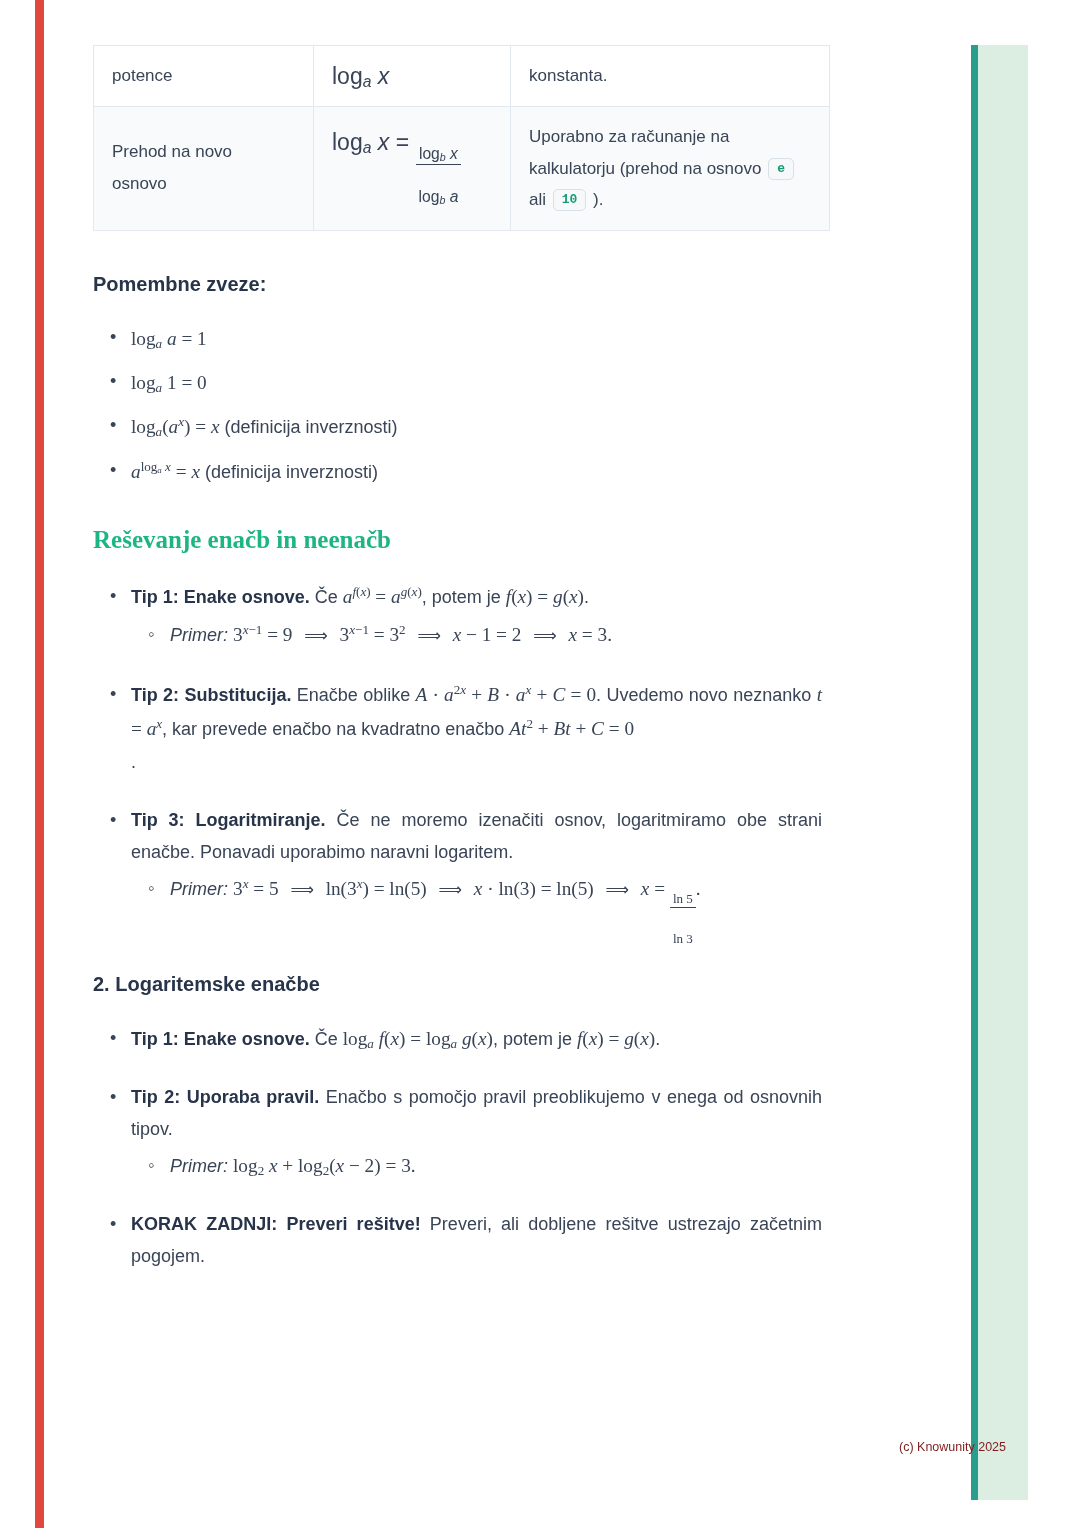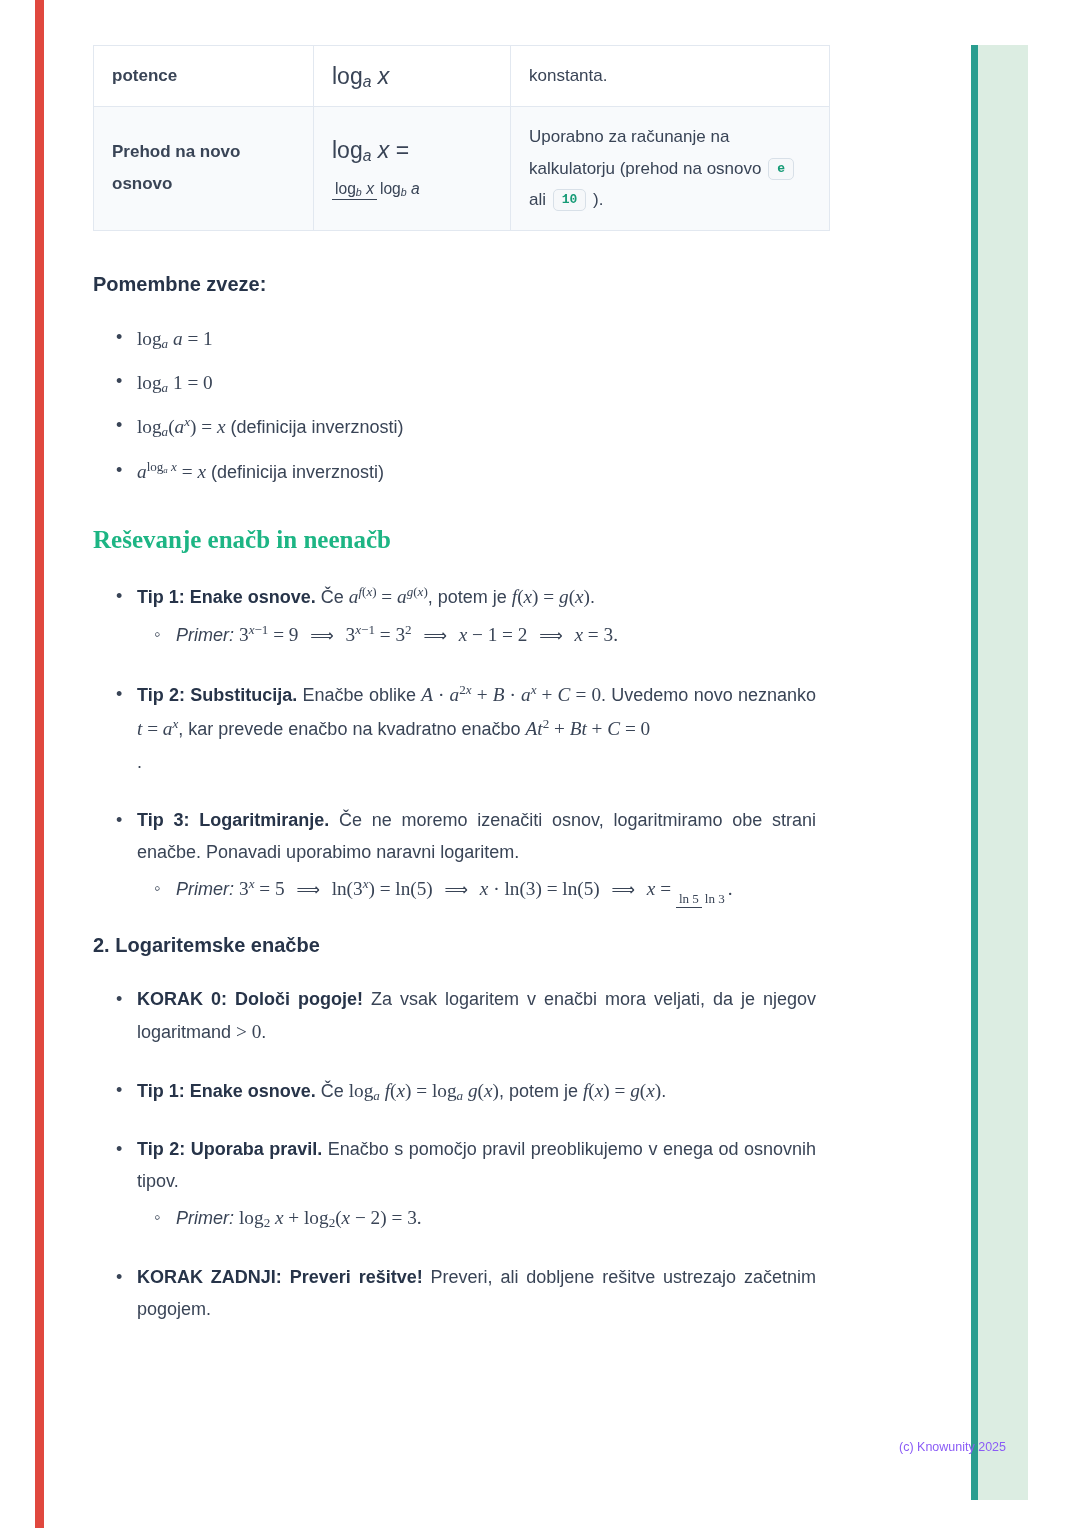--- a/index.html
+++ b/index.html
@@ -14,29 +14,29 @@
     font-family:"Liberation Sans",sans-serif;color:var(--text);overflow:hidden;
   }
   .red-stripe{position:absolute;left:35px;top:0;width:9px;height:1528px;background:var(--red-stripe);}
   .teal-line{position:absolute;left:971px;top:45px;width:7px;height:1455px;background:var(--teal-line);}
   .mint-strip{position:absolute;left:978px;top:45px;width:50px;height:1455px;background:var(--mint-strip);}
   .content{position:absolute;left:93px;top:45px;width:737px;}
 
   .rules-table{width:100%;border-collapse:collapse;font-size:17px;color:var(--text);}
   .rules-table td{border:1px solid var(--table-border);padding:14px 18px;vertical-align:middle;}
   .rules-table tr.alt{background:var(--table-row-alt-bg);}
-  td.c-name{width:155px;line-height:1.9;padding-right:46px;font-weight:bold;}
+  td.c-name{width:155px;line-height:1.9;padding-right:46px;}
   td.c-formula{width:160px;font-family:Liberation Sans, sans-serif;font-size:23px;}
   td.c-note{line-height:1.85;}
 
   .h2{font-size:20px;font-weight:bold;color:var(--heading);margin-top:42px;}
   .h1{font-size:25px;font-weight:bold;color:var(--accent);margin-top:42px;font-family:Liberation Serif, serif;}
   .h3{font-size:20px;font-weight:bold;color:var(--heading);margin-top:26px;}
 
-  ul{list-style:none;margin:14px;padding:0;}
+  ul{list-style:none;margin:8px;padding:0;}
   .zveze{margin-top:30px;font-size:18px;}
   .zveze li{position:relative;padding-left:30px;margin-bottom:19px;line-height:1.3;}
   .zveze li::before{content:"\2022";position:absolute;left:9px;top:0;}
 
   .tips{margin-top:26px;font-size:18px;}
   .tips>li{position:relative;padding-left:30px;margin-bottom:25px;line-height:1.78;text-align:justify;}
   .tips>li::before{content:"\2022";position:absolute;left:9px;top:0;}
   .sub{margin:4px 0 0 17px;}
   .sub>li{position:relative;padding-left:22px;text-align:left;}
   .sub>li::before{content:"\25E6";position:absolute;left:0;top:0;}
@@ -45,30 +45,30 @@
   sup{font-size:0.68em;line-height:0;vertical-align:0.55em;}
   sub{font-size:0.68em;line-height:0;vertical-align:-0.2em;}
   .imp{font-family:"DejaVu Sans",sans-serif;font-size:0.85em;padding:0 7px;}
   b{color:var(--heading);}
 
   .chip{
     display:inline-block;font-family:"Liberation Mono",monospace;font-size:13px;font-weight:bold;
     color:var(--chip-text);background:#f6f8fa;border:1px solid #d8e0e8;border-radius:5px;
     padding:1px 8px;line-height:1.4;vertical-align:2px;margin:0 2px;
   }
-  .frac{display:inline-flex;flex-direction:row;text-align:center;font-size:0.68em;line-height:1.3;vertical-align:-0.55em;}
+  .frac{display:inline-flex;flex-direction:column;text-align:center;font-size:0.68em;line-height:1.3;vertical-align:-0.55em;gap:22px;}
   .frac .num{border-bottom:1px solid currentColor;padding:0 3px;}
   .frac .den{padding:0 3px;}
 
   .callout{
     margin:28px 0 30px 32px;background:var(--callout-bg);
     border-left:5px solid var(--callout-border);border-radius:3px;
     padding:21px 26px;font-size:18px;line-height:1.8;text-align:justify;
   }
-  .footer{position:absolute;left:899px;top:1440px;font-size:12.5px;color:#8b5cf6;z-index:2;}
+  .footer{position:absolute;left:899px;top:1440px;font-size:12.5px;color:#7f1d1d;z-index:2;}
 </style>
 </head>
 <body>
 
 <div class="red-stripe"></div>
 <div class="teal-line"></div>
 <div class="mint-strip"></div>
 
 <div class="content">
 
@@ -121,21 +121,20 @@
                 <span class="num">ln 5</span>
                 <span class="den">ln 3</span>
               </span>.</span></li>
       </ul>
     </li>
   </ul>
 
   <div class="h3">2. Logaritemske enačbe</div>
 
   <ul class="tips">
-    <li><b>KORAK 0: Določi pogoje!</b> Za vsak logaritem v enačbi mora veljati, da je njegov logaritmand <span class="m">&gt; 0</span>.</li>
     <li><b>Tip 1: Enake osnove.</b> Če <span class="m">log<sub><i>a</i></sub> <i>f</i>(<i>x</i>) = log<sub><i>a</i></sub> <i>g</i>(<i>x</i>)</span>, potem je <span class="m"><i>f</i>(<i>x</i>) = <i>g</i>(<i>x</i>)</span>.</li>
     <li>
       <span><b>Tip 2: Uporaba pravil.</b> Enačbo s pomočjo pravil preoblikujemo v enega od osnovnih tipov.</span>
       <ul class="sub">
         <li><i>Primer:</i> <span class="m">log<sub>2</sub> <i>x</i> + log<sub>2</sub>(<i>x</i> − 2) = 3.</span></li>
       </ul>
     </li>
     <li><b>KORAK ZADNJI: Preveri rešitve!</b> Preveri, ali dobljene rešitve ustrezajo začetnim pogojem.</li>
   </ul>
 

